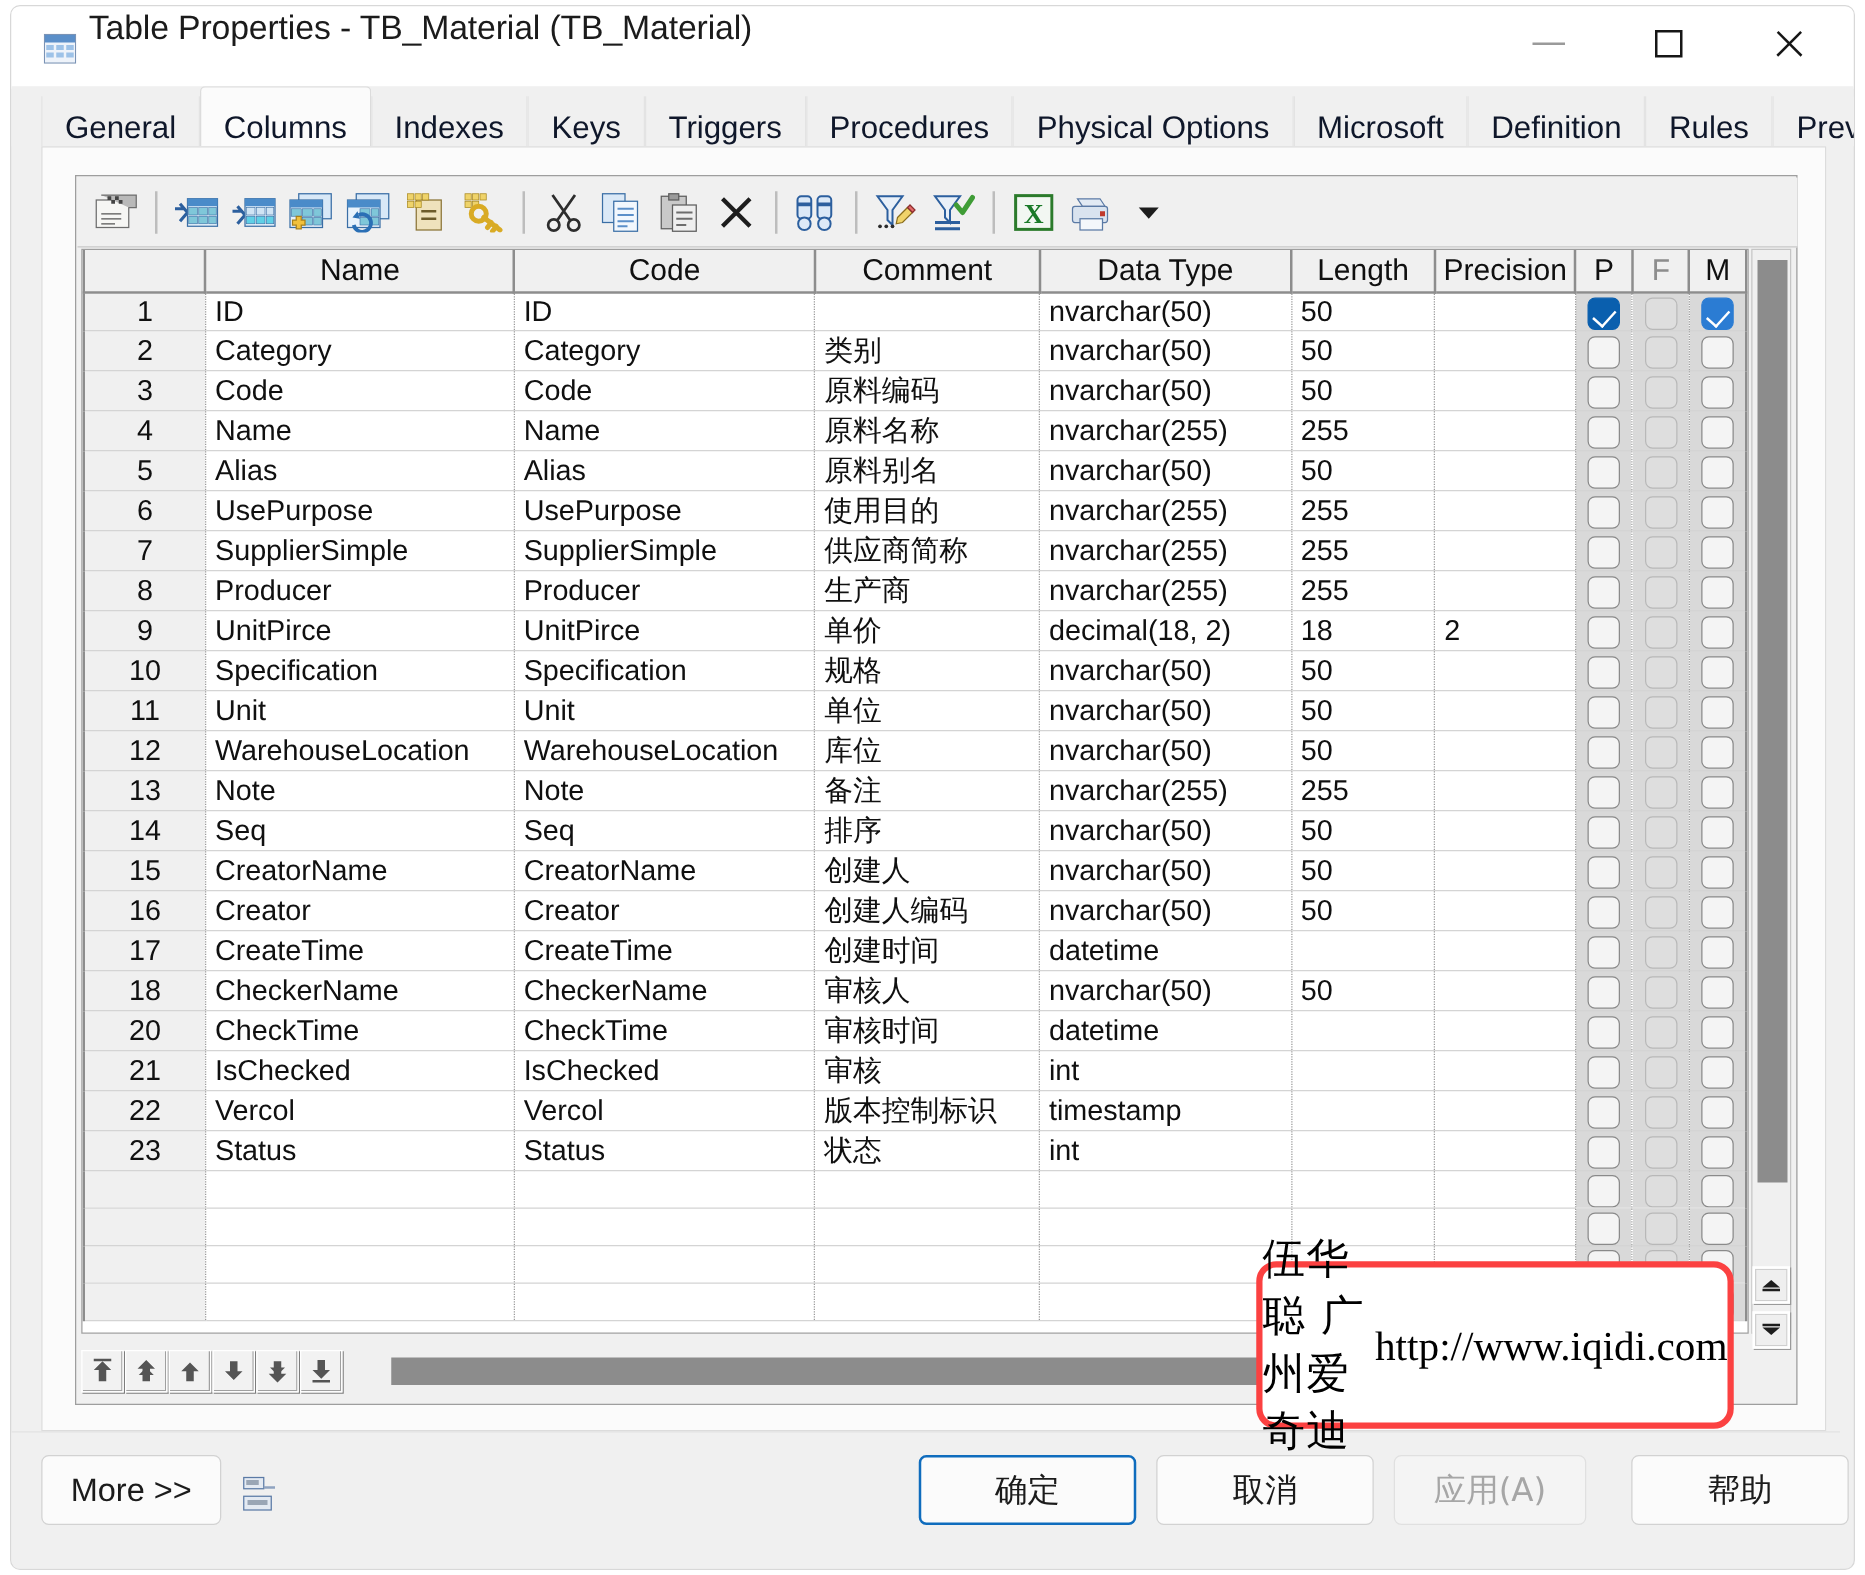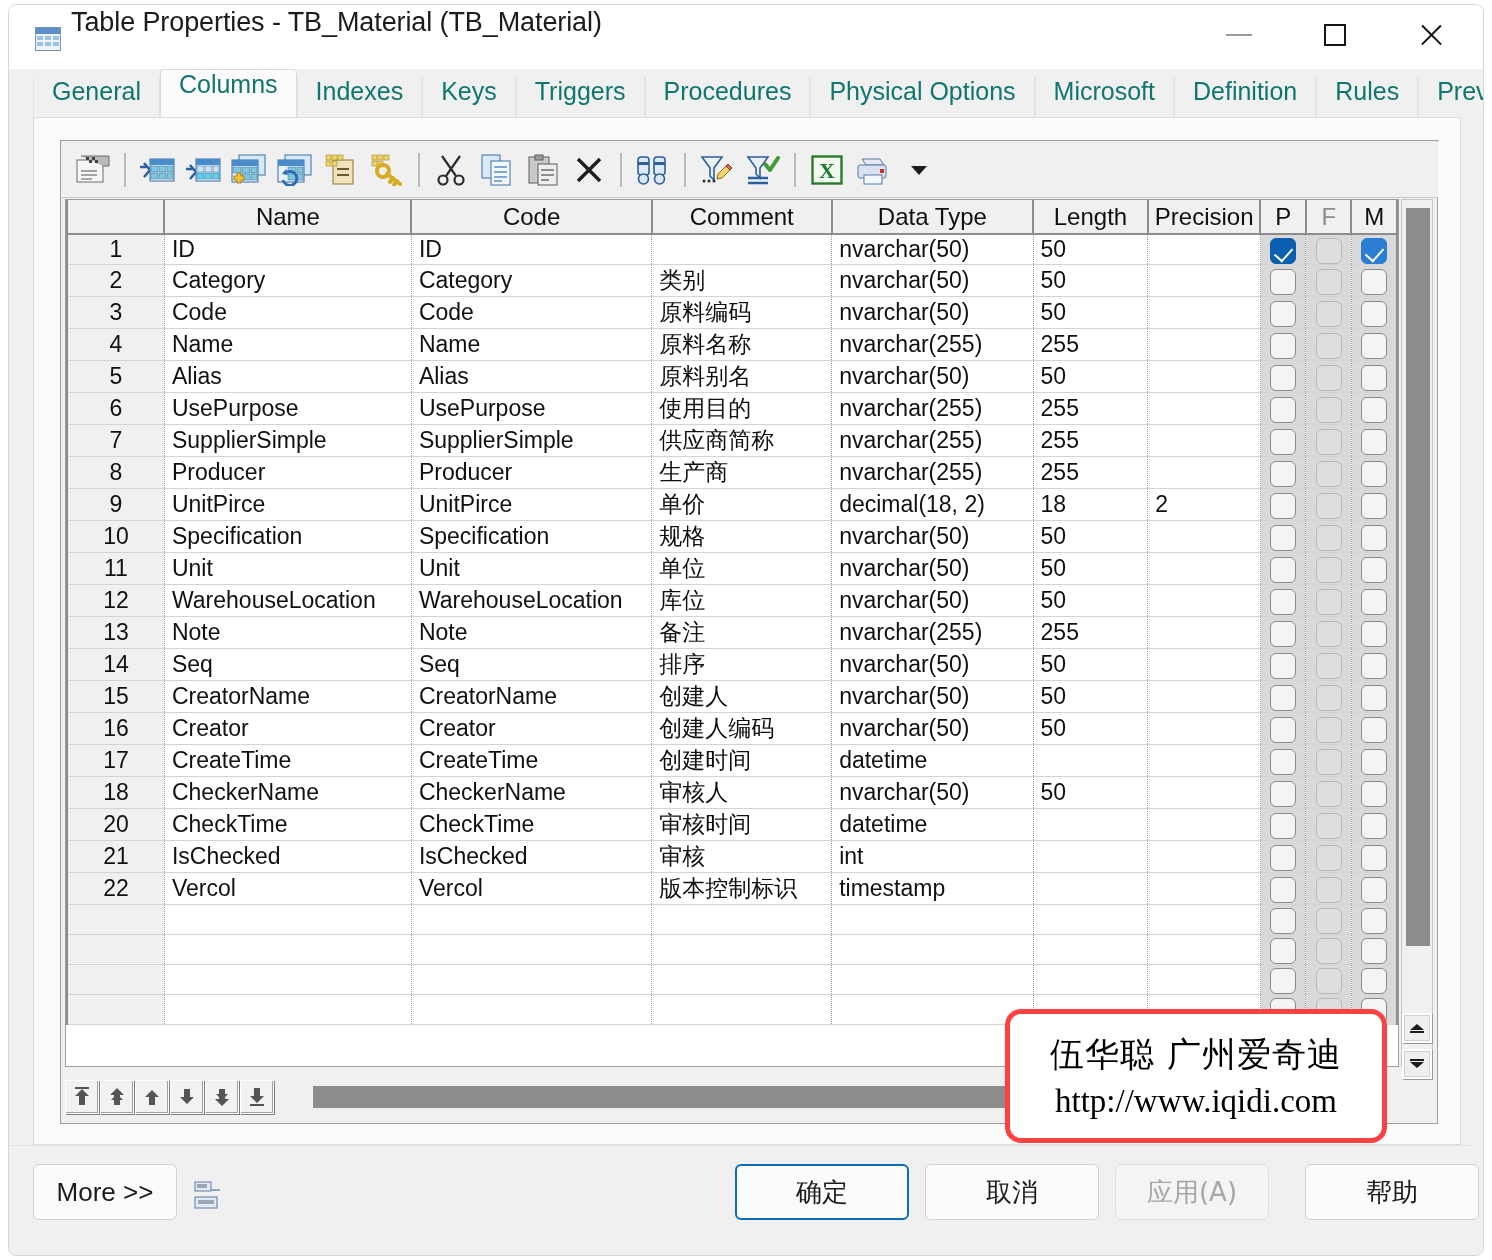--- a/index.html
+++ b/index.html
@@ -52,22 +52,22 @@
 
   
   .tabstrip {
     position: absolute; left: 0; top: 64px; right: 0; height: 48px;
     background: #f0f0f0;
     display: flex; align-items: flex-end;
     padding-left: 24px;
   }
   .tab {
     height: 40px; padding: 0 18px;
-    display: flex; align-items: flex-start; justify-content: center;
-    font-size: 25px; color: #0f766e;
+    display: flex; align-items: flex-end; justify-content: center;
+    font-size: 25px; color: #0f172a;
     background: #f0f0f0;
     border-left: 1px solid #e3e3e3;
     border-right: 1px solid #e3e3e3;
     white-space: nowrap;
     cursor: default;
     margin-top: 28px;
   }
   .tab.active {
     background: #fbfbfb;
     height: 48px;
@@ -227,21 +227,21 @@
     background: #8c8c8c;
   }
 
   
   .watermark {
     position: absolute; left: 944px; top: 868px;
     width: 382px; height: 134px;
     background: #ffffff;
     border: 5px solid #fb4141;
     border-radius: 16px;
-    display: flex; flex-direction: column;
+    display: flex; flex-direction: row;
     align-items: center; justify-content: center;
     font-family: "DejaVu Sans", "Liberation Sans", sans-serif;
     color: #000000;
     z-index: 40;
   }
   .wm-line1 { font-size: 34px; letter-spacing: 1px; }
   .wm-line2 { font-size: 33px; margin-top: 5px; font-family: "Liberation Serif", "DejaVu Serif", serif; }
 
   
   .footer {
@@ -821,20 +821,32 @@
                 <td class="flagcell"><span class="cb"></span></td>
                 <td class="flagcell"><span class="cb disabled"></span></td>
                 <td class="flagcell last"><span class="cb"></span></td>
               </tr>
               <tr>
                 <td class="rownum">22</td>
                 <td>Vercol</td>
                 <td>Vercol</td>
                 <td class="cjk">版本控制标识</td>
                 <td>timestamp</td>
+                <td></td>
+                <td></td>
+                <td class="flagcell"><span class="cb"></span></td>
+                <td class="flagcell"><span class="cb disabled"></span></td>
+                <td class="flagcell last"><span class="cb"></span></td>
+              </tr>
+              <tr>
+                <td class="rownum">23</td>
+                <td>Status</td>
+                <td>Status</td>
+                <td class="cjk">状态</td>
+                <td>int</td>
                 <td></td>
                 <td></td>
                 <td class="flagcell"><span class="cb"></span></td>
                 <td class="flagcell"><span class="cb disabled"></span></td>
                 <td class="flagcell last"><span class="cb"></span></td>
               </tr>
               <tr class="empty-row">
                 <td class="rownum"></td>
                 <td></td>
                 <td></td>

